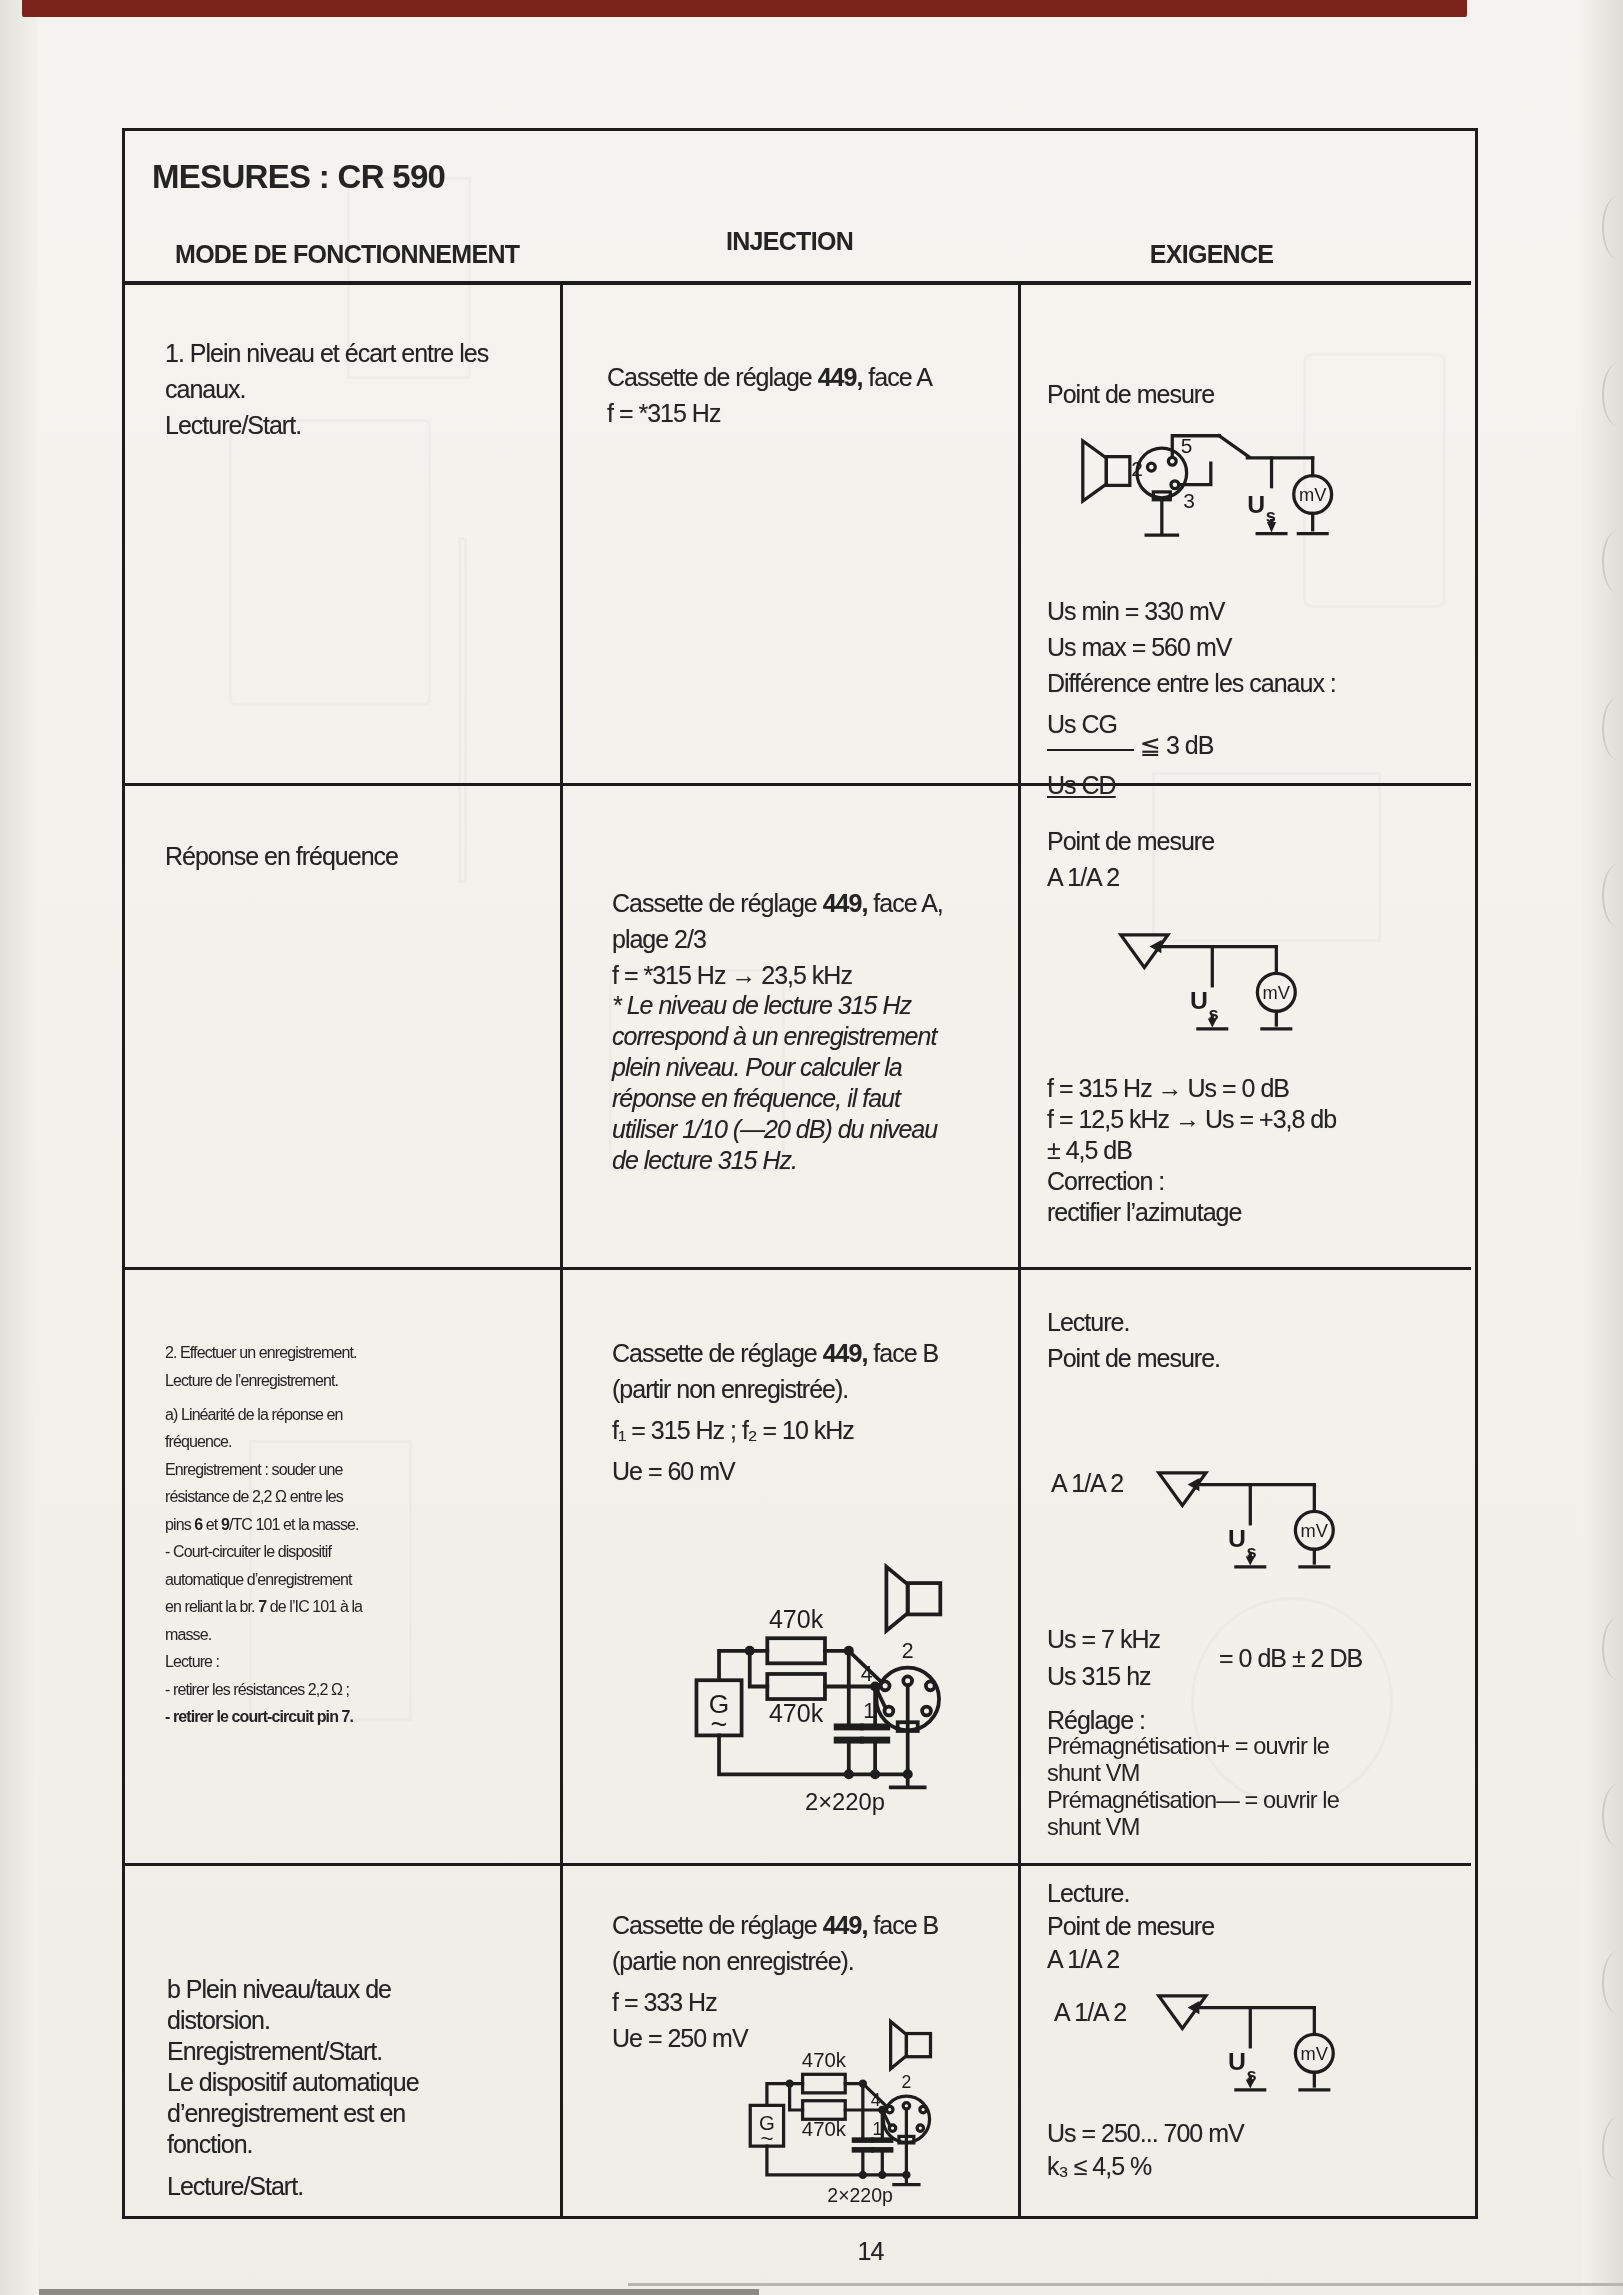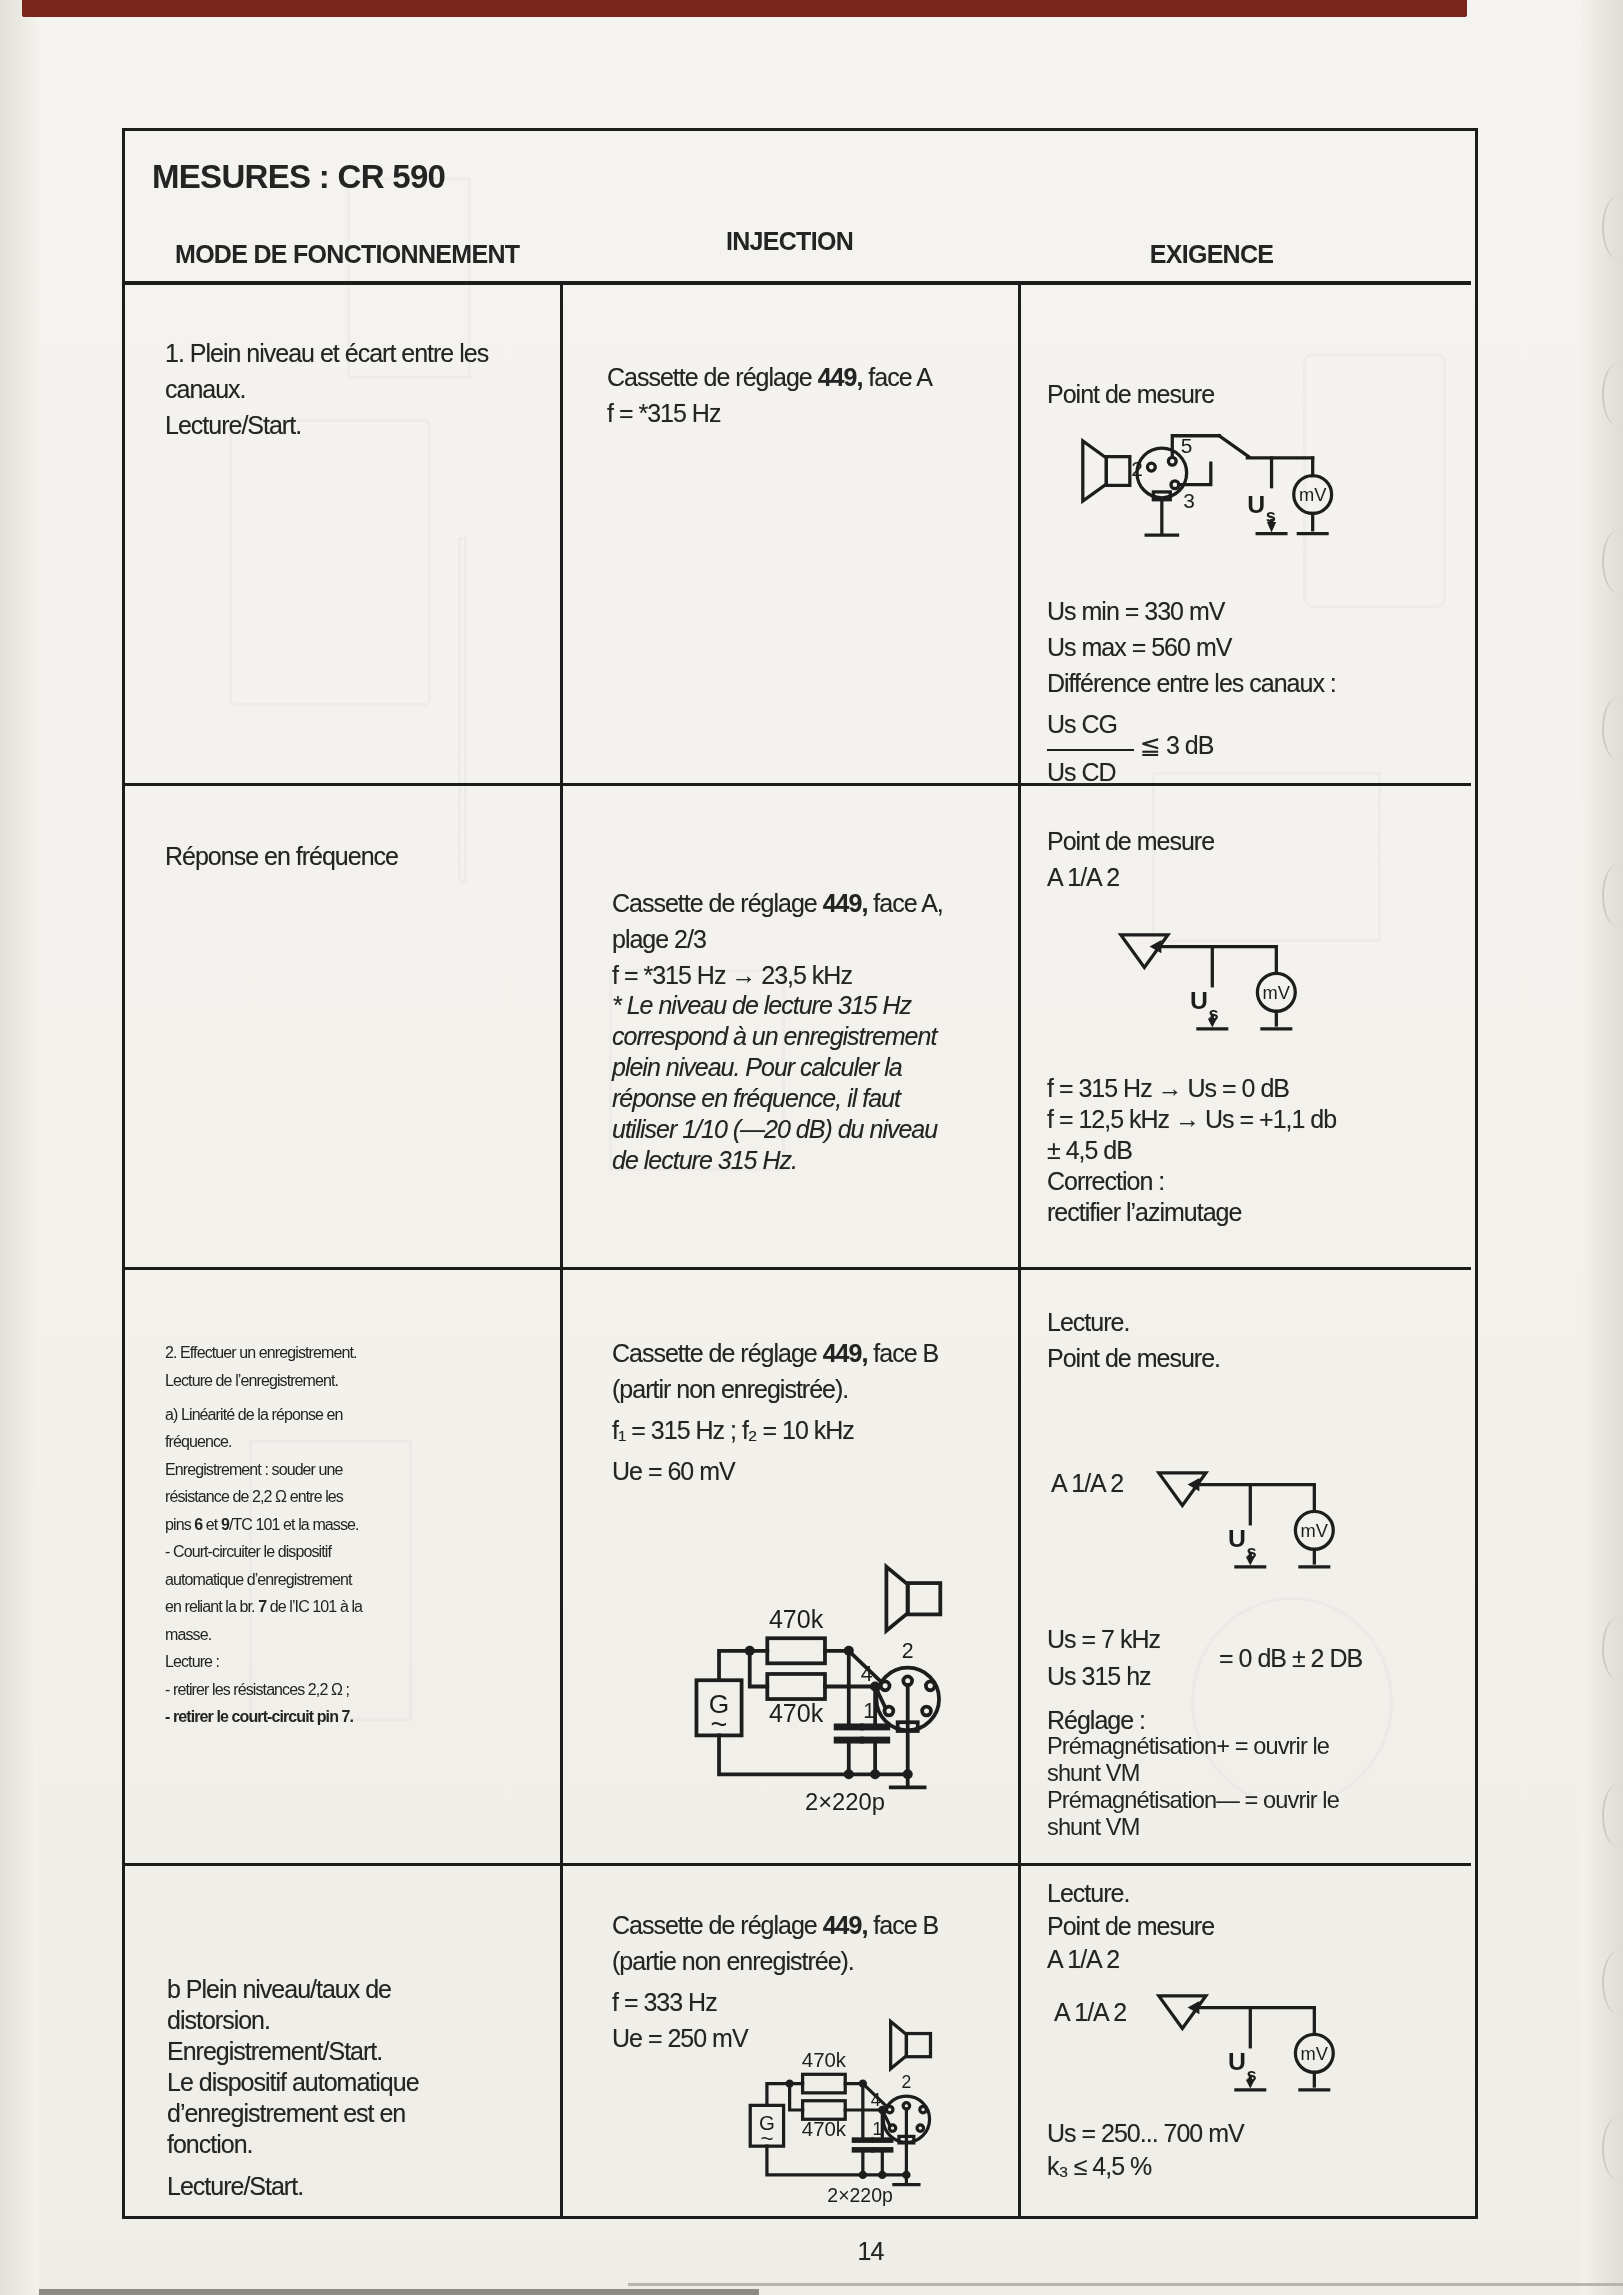--- a/index.html
+++ b/index.html
@@ -19,21 +19,21 @@
   .title{font-size:33px;font-weight:bold;letter-spacing:-0.7px;}
   .colhead{font-size:25px;font-weight:bold;letter-spacing:-0.7px;}
   .center{text-align:center;}
   
   .frame{position:absolute;left:122px;top:128px;width:1350px;height:2085px;
          border:3.3px solid #1c1c1c;background:transparent;}
   .hline{position:absolute;background:#1c1c1c;height:3.3px;}
   .vline{position:absolute;background:#1c1c1c;width:2.6px;}
   
   .frac-num{border-bottom:2.6px solid #1d1d1d;padding:0 17px 6.5px 0;display:inline-block;}
-  .frac-den{margin-top:3px;text-decoration:underline;}
+  .frac-den{margin-top:16px;text-decoration:underline;}
   
   .topbar{position:absolute;left:22px;top:0;width:1445px;height:17px;
           background:#7a241c;border-radius:0 0 2.6px 2.6px;}
   .left-edge{position:absolute;left:0;top:0;width:38px;height:2295px;
              background:linear-gradient(90deg,#e2e0da,#f2f1ec);}
   .right-edge{position:absolute;right:0;top:0;width:42px;height:2295px;
               background:linear-gradient(270deg,#dedcd6,#f2f1ec);}
   .arc{position:absolute;width:30px;height:63px;border-left:2.6px solid #c6c3bc;
        border-radius:50%;left:1602px;opacity:.8;}
   .bottom-line{position:absolute;left:628px;top:2283px;width:995px;height:2.6px;background:#b8b5ae;}
@@ -181,21 +181,21 @@
   </g>
   <polygon points="56,28 74,18 74,38" fill="#1d1d1d"></polygon>
   <polygon points="145,138 159,138 152,152" fill="#1d1d1d"></polygon>
   <text x="118" y="124" font-size="38" font-weight="bold">U</text>
   <text x="146" y="140" font-size="28" font-weight="bold">s</text>
   <text x="250" y="108" font-size="28" text-anchor="middle">mV</text>
 </svg>
 
 <div class="abs t" style="left:1047px;top:1073px;line-height:31px">
   <div>f = 315 Hz → Us = 0 dB</div>
-  <div>f = 12,5 kHz → Us = +1,1 db</div>
+  <div>f = 12,5 kHz → Us = +3,8 db</div>
   <div>± 4,5 dB</div>
   <div>Correction :</div>
   <div>rectifier l’azimutage</div>
 </div>
 
 <div class="abs t36" style="left:165px;top:1339px">
   <div><span>2. Effectuer un enregistrement.</span></div>
   <div><span>Lecture de l’enregistrement.</span></div>
   <div style="height:6.5px"></div>
   <div><span>a) Linéarité de la réponse en</span></div>

